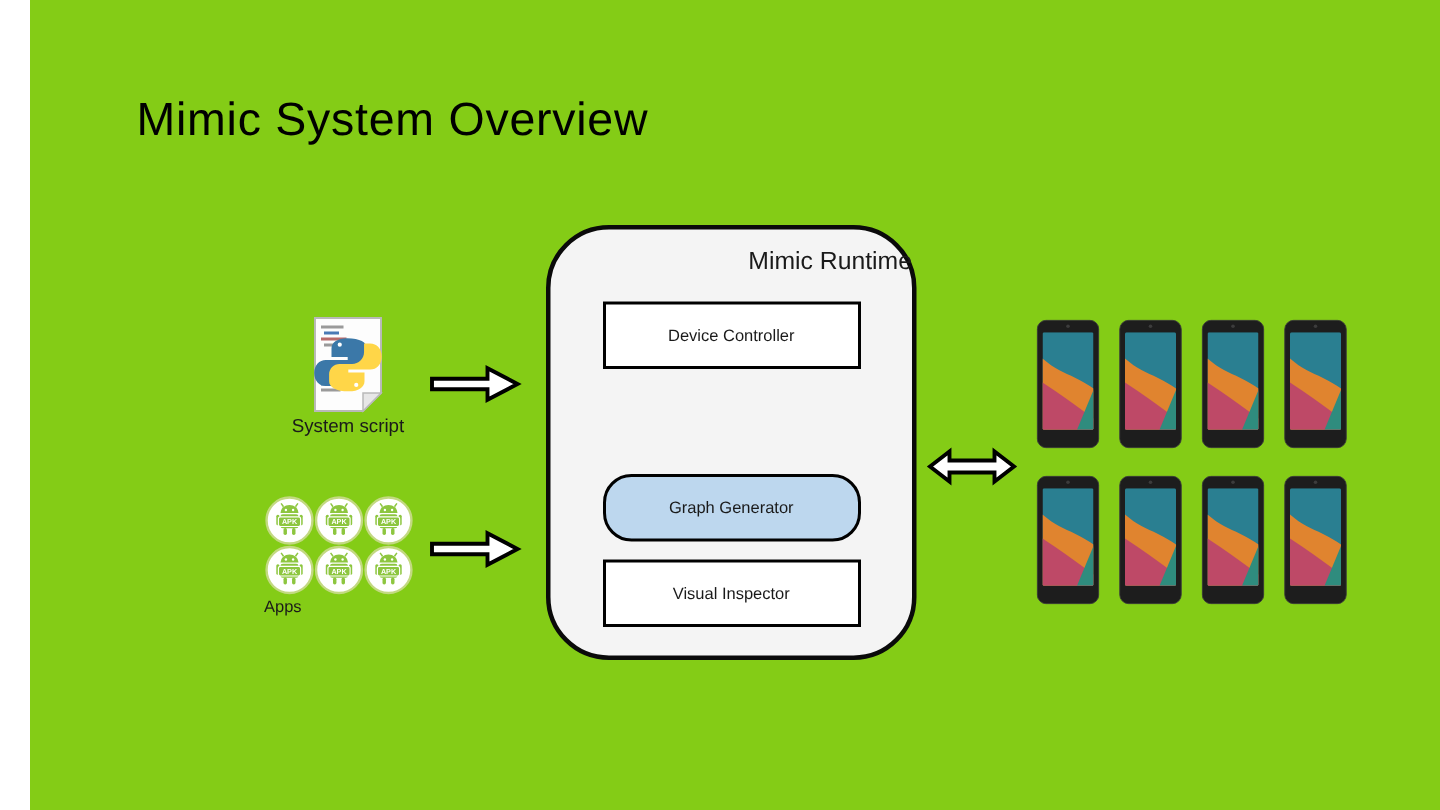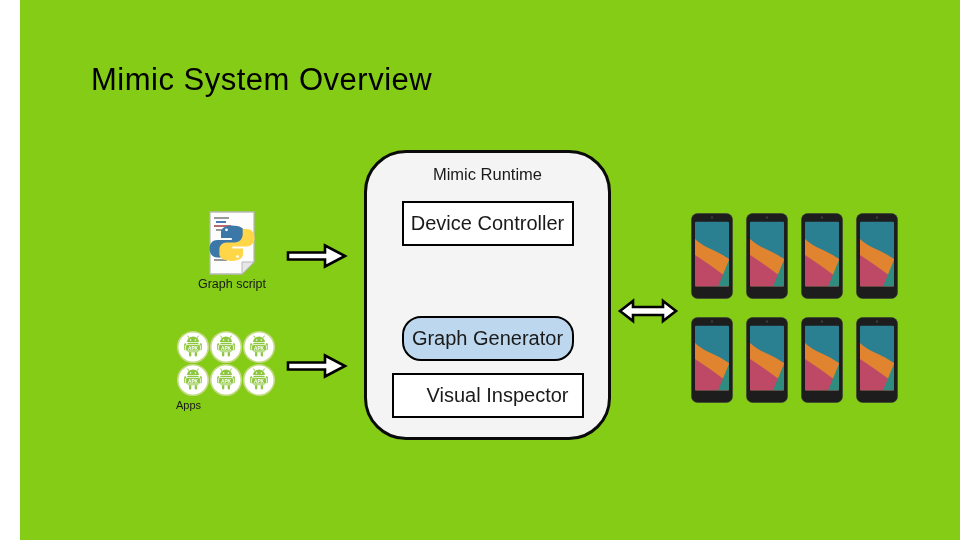--- a/index.html
+++ b/index.html
@@ -12,34 +12,34 @@
   .slide-title{
     left:71px;top:62px;font-size:31px;letter-spacing:0.5px;color:#000;
     font-weight:400;white-space:nowrap;
   }
   
   .runtime{
     left:344px;top:150px;width:241px;height:284px;
     background:#f4f4f4;border:3px solid #0a0a0a;border-radius:42px;
   }
   .runtime-title{
-    position:absolute;left:0;right:0;top:12px;text-align:center;
+    position:absolute;left:0;right:0;top:12px;text-align:right;
     font-size:16.5px;color:#1a1a1a;
   }
   .component-box{
     position:absolute;left:50%;transform:translateX(-50%);
     width:168px;height:41px;background:#ffffff;border:2px solid #000;
     display:flex;align-items:center;justify-content:center;
-    font-size:20px;color:#1a1a1a;white-space:nowrap;
+    font-size:11px;color:#1a1a1a;white-space:nowrap;
   }
   .component-box.highlight{background:#BDD7EE;}
   .cb-1{top:48px;}
   .cb-2{top:105px;}
   .cb-3{top:163px;border-radius:19px;}
-  .cb-4{top:220px;padding-left:20px;}
+  .cb-4{top:220px;}
   
   .script-icon{left:184px;top:210px;width:56px;height:66px;}
   .script-label{left:147px;top:277px;width:130px;text-align:center;font-size:12.5px;color:#1a1a1a;}
   .apk-grid{left:156px;top:330px;width:102px;display:flex;flex-wrap:wrap;}
   .apk-grid svg{width:34px;height:34px;margin:-0.5px;}
   .apps-label{left:156px;top:399px;width:102px;text-align:left;font-size:11px;color:#1a1a1a;}
   
   .arrow1{left:266px;top:243px;width:62px;height:26px;}
   .arrow2{left:266px;top:353px;width:62px;height:26px;}
   .sync-arrow{left:597px;top:296px;width:62px;height:30px;}
@@ -91,21 +91,21 @@
     <rect x="12" y="11" width="10" height="2" fill="#4a7ab5"></rect>
     <rect x="10" y="15" width="17" height="2" fill="#b86a6a"></rect>
     <rect x="12" y="19" width="8" height="2" fill="#9a9a9a"></rect>
     <rect x="10" y="45" width="9" height="2" fill="#4a7ab5"></rect>
     <rect x="10" y="49" width="13" height="2" fill="#9a9a9a"></rect>
     <path d="M27.5,15.5 c-6.5,0 -10.5,2.8 -10.5,6.8 v5.7 h10.8 v2 H13.2 c-4.3,0 -7.7,3.4 -7.7,8.7 c0,5.3 3.4,8.7 7.7,8.7 h4.1 v-5.6 c0,-4.4 3.6,-8 8,-8 h8.3 c3.9,0 7,-3.1 7,-7 v-4.5 c0,-4 -4.6,-6.8 -13.1,-6.8 z" fill="#3B78A8"></path>
     <path d="M28.5,50.9 c6.5,0 10.5,-2.8 10.5,-6.8 v-5.7 H28.2 v-2 h14.6 c4.3,0 7.7,-3.4 7.7,-8.7 c0,-5.3 -3.4,-8.7 -7.7,-8.7 h-4.1 v5.6 c0,4.4 -3.6,8 -8,8 h-8.3 c-3.9,0 -7,3.1 -7,7 v4.5 c0,4 4.6,6.8 13.1,6.8 z" fill="#FFD648"></path>
     <circle cx="22.5" cy="19.8" r="1.4" fill="#ffffff"></circle>
     <circle cx="33.5" cy="46.6" r="1.4" fill="#ffffff"></circle>
   </svg>
-  <div class="abs script-label">Graph script</div>
+  <div class="abs script-label">System script</div>
 
   <div class="abs apk-grid">
     <svg viewBox="0 0 34 34">
       <circle cx="17" cy="17" r="15.3" fill="#ffffff" stroke-width="1.6" stroke="#C3D982"></circle>
       <g fill="#8DC63F">
         <path d="M11,12 a6,5.4 0 0 1 12,0 z"></path>
         <rect x="11" y="12.8" width="12" height="9.4" rx="1.6"></rect>
         <rect x="8.2" y="13.2" width="2.1" height="7" rx="1"></rect>
         <rect x="23.7" y="13.2" width="2.1" height="7" rx="1"></rect>
         <rect x="13" y="22" width="2.3" height="4.6" rx="1.1"></rect>

